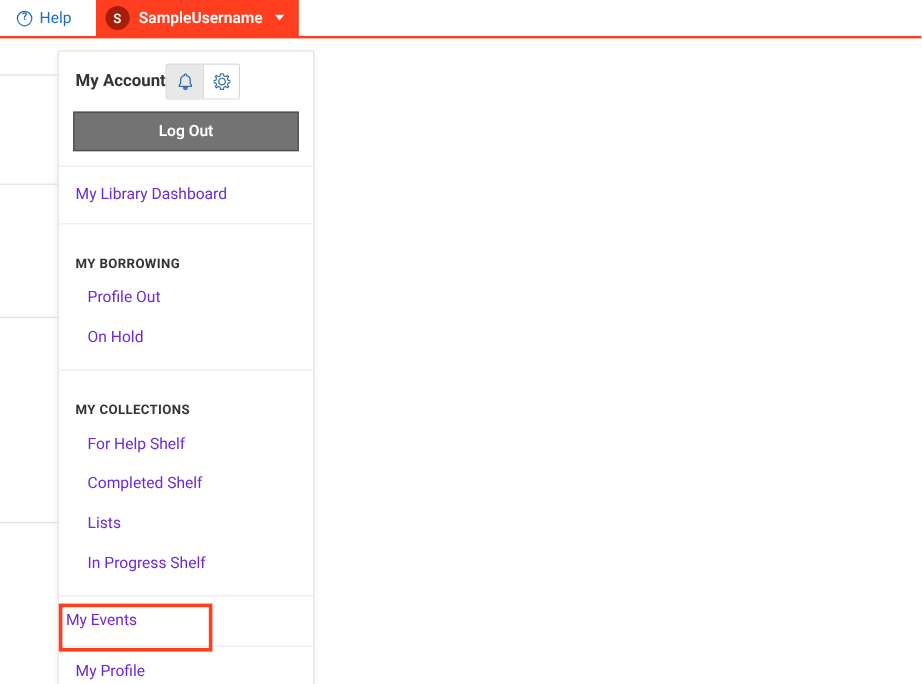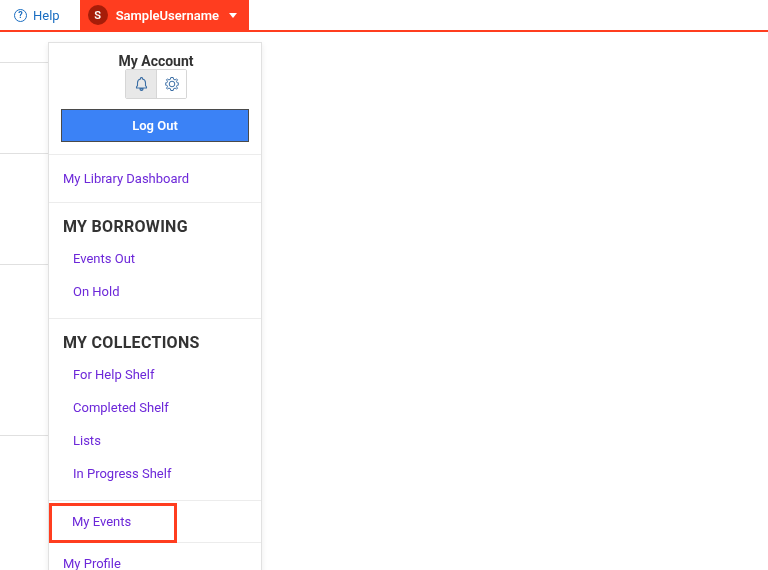--- a/index.html
+++ b/index.html
@@ -86,21 +86,20 @@
       left: 48px;
       width: 214px;
       background: #fff;
       border: 1px solid #e1e1e1;
       box-shadow: 0 2px 6px rgba(0,0,0,0.08);
     }
     .dropdown-header {
       display: flex;
       align-items: center;
       padding: 10px 12px 10px 14px;
-      flex-direction: column;
     }
     .dropdown-title {
       font-size: 14px;
       font-weight: 700;
       color: #333;
     }
     .header-icons {
       display: flex;
       gap: 0;
       border: 1px solid #d6d6d6;
@@ -117,40 +116,41 @@
       cursor: pointer;
     }
     .icon-cell.active {
       background: #e8e8e8;
     }
     .icon-cell + .icon-cell {
       border-left: 1px solid #d6d6d6;
     }
     .logout-btn {
       margin: 0 12px 12px 12px;
-      background: #3b82f6;
+      background: #737373;
       color: #fff;
       text-align: center;
       padding: 8px 0;
       font-size: 13px;
       font-weight: 600;
       border: 1px solid #4a4a4a;
       cursor: pointer;
     }
     .section {
       border-top: 1px solid #ececec;
       padding: 10px 0;
     }
     .section-header {
       text-transform: uppercase;
-      font-size: 16px;
+      font-size: 11px;
       font-weight: 700;
       color: #333;
       padding: 4px 14px 6px 14px;
       letter-spacing: 0.3px;
+      margin-top: 12px;
     }
     .menu-item {
       font-size: 13px;
       color: #6d28d9;
       padding: 9px 14px;
       cursor: pointer;
     }
     .menu-item.indented {
       padding-left: 24px;
     }
@@ -206,32 +206,32 @@
     </div>
   </div>
   <div class="logout-btn">Log Out</div>
 
   <div class="section">
     <div class="menu-item top" style="padding:6px 14px;">My Library Dashboard</div>
   </div>
 
   <div class="section">
     <div class="section-header">My Borrowing</div>
-    <div class="menu-item indented">Events Out</div>
+    <div class="menu-item indented">Profile Out</div>
     <div class="menu-item indented">On Hold</div>
   </div>
 
   <div class="section">
     <div class="section-header">My Collections</div>
     <div class="menu-item indented">For Help Shelf</div>
     <div class="menu-item indented">Completed Shelf</div>
     <div class="menu-item indented">Lists</div>
     <div class="menu-item indented">In Progress Shelf</div>
   </div>
 
   <div class="section" style="padding:0;">
-    <div class="menu-item" style="padding:13px 23px;">My Events</div>
+    <div class="menu-item" style="padding:13px 6px;">My Events</div>
     <div class="menu-item" style="padding:13px 14px;border-top:1px solid #ececec;">My Profile</div>
 
   </div>
 </div>
 
 <div class="highlight-box" style="left:49px; top:503px; width:128px; height:40px;"></div>
 
 </body></html>

